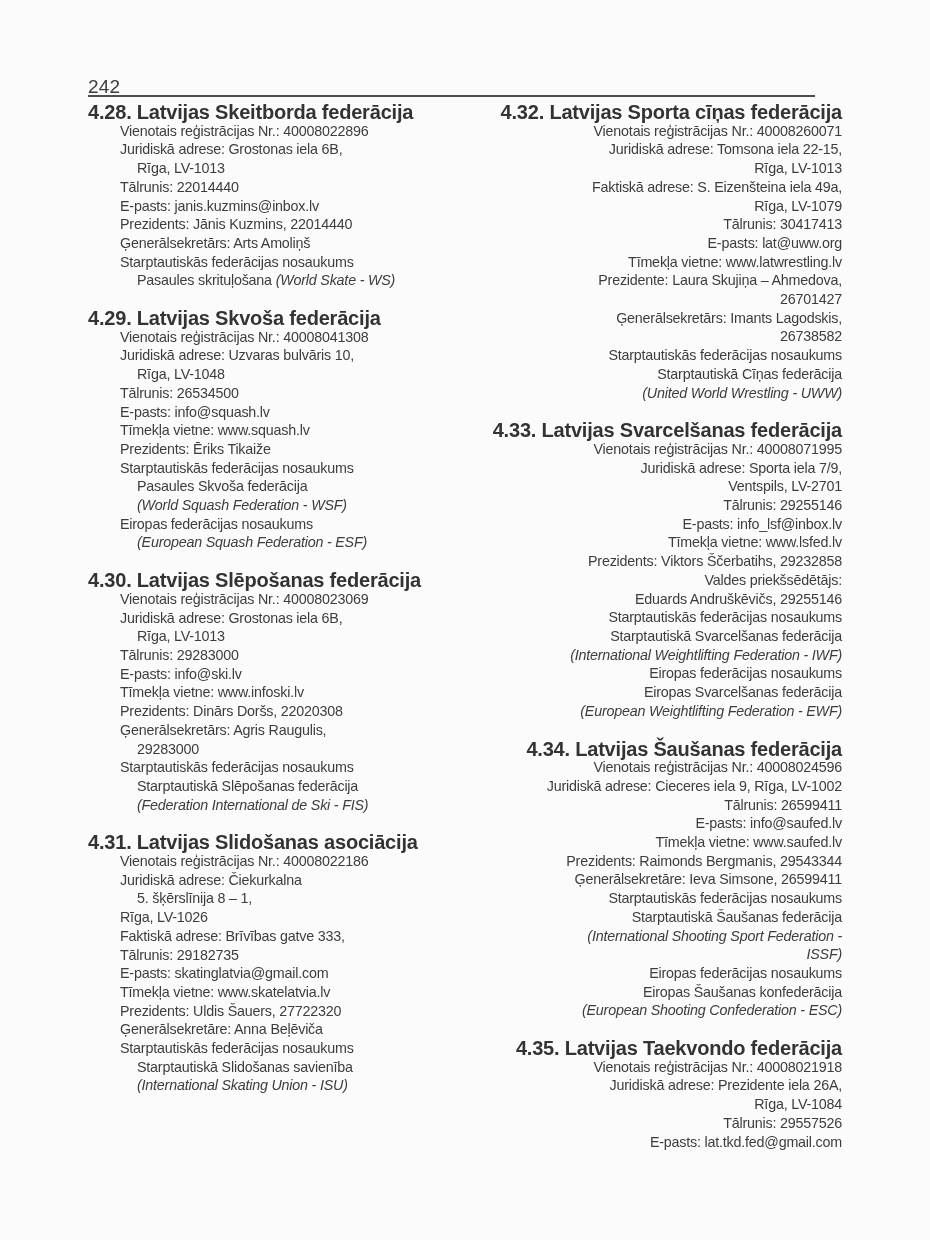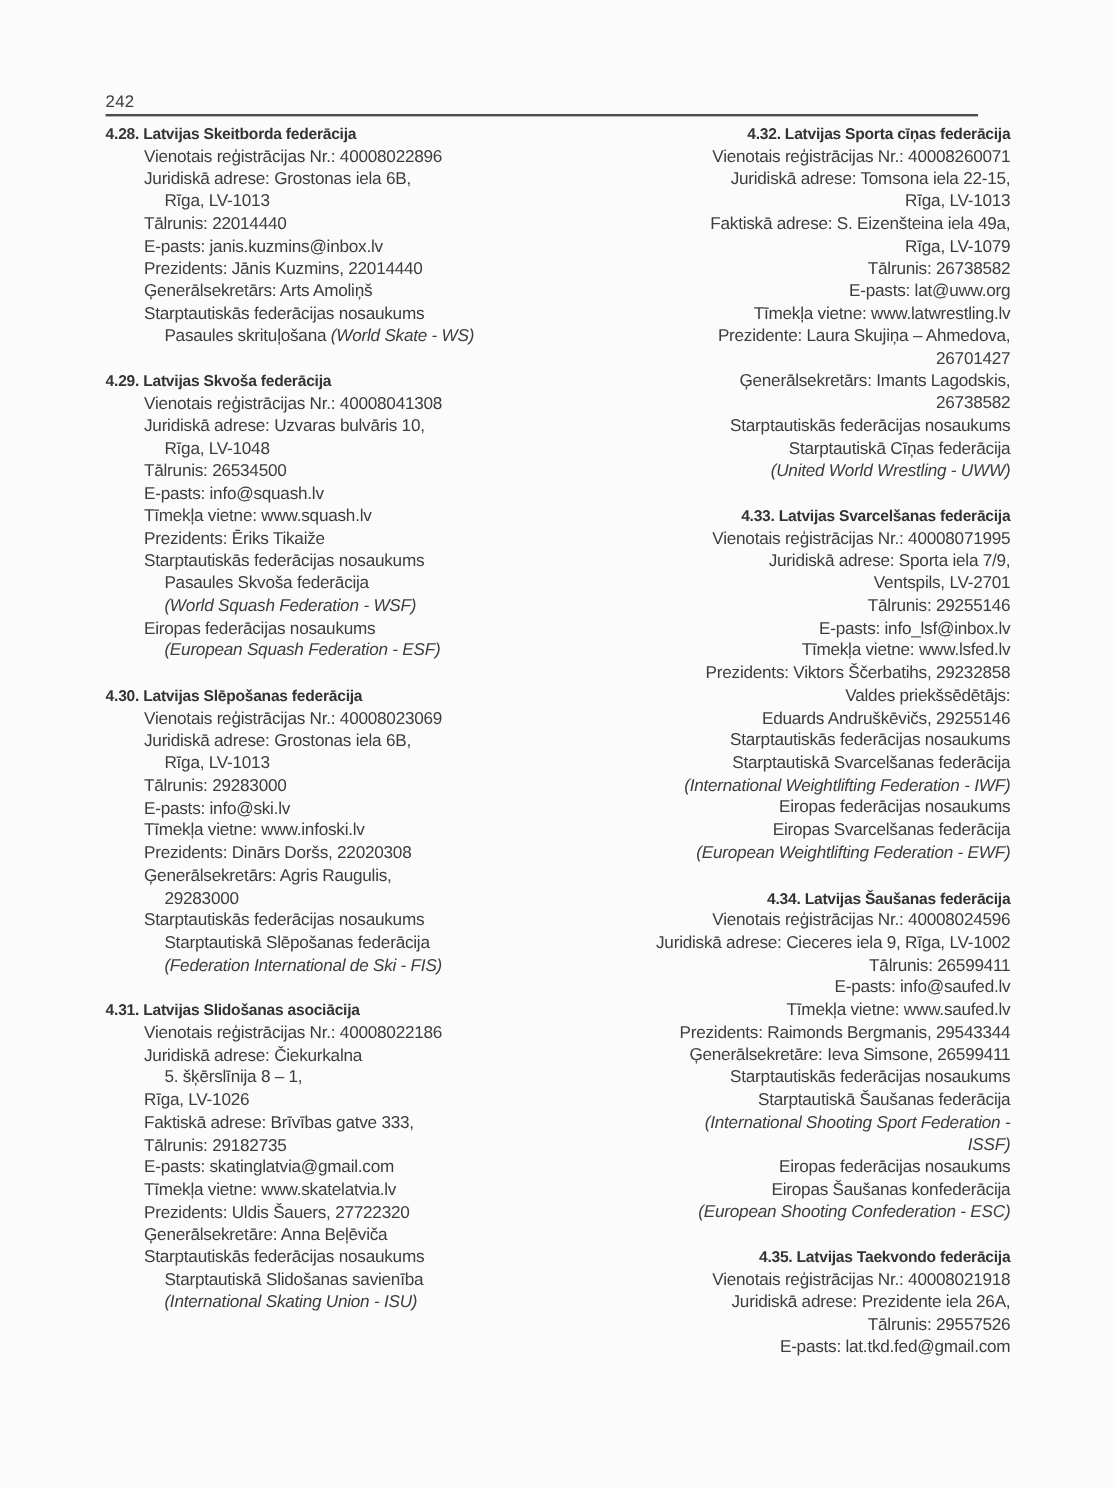--- a/index.html
+++ b/index.html
@@ -13,21 +13,21 @@
     height: 1240px;
     background: #fbfbfb;
     font-family: "Liberation Sans", "DejaVu Sans", sans-serif;
     color: #3d3d3d;
     overflow: hidden;
   }
   .pagenum {
     position: absolute;
     left: 88px;
     top: 76px;
-    font-size: 14px;
+    font-size: 19px;
     letter-spacing: 0.2px;
     color: #3d3d3d;
   }
   .rule {
     position: absolute;
     left: 88px;
     top: 95px;
     width: 727px;
     height: 0;
     border-top: 2px solid #4d4d4d;
@@ -37,21 +37,21 @@
     left: 88px;
     top: 103px;
     display: flex;
   }
   .col-left  { width: 372px; }
   .col-right { width: 382px; text-align: right; }
   .sec { margin: 0 0 19px 0; }
   .sec:last-child { margin-bottom: 0; }
   .sec-title {
     margin: 0;
-    font-size: 13px;
+    font-size: 20px;
     line-height: 18.7px;
     font-weight: 700;
     letter-spacing: -0.2px;
     color: #333333;
     white-space: nowrap;
   }
   .line {
     font-size: 14.3px;
     line-height: 18.7px;
     letter-spacing: -0.2px;
@@ -129,21 +129,21 @@
         </section>
       </div>
     <div class="col col-right">
         <section class="sec">
           <h3 class="sec-title"><span>4.32. </span><span>Latvijas Sporta cīņas federācija</span></h3>
           <div class="line ind1">Vienotais reģistrācijas Nr.: 40008260071</div>
           <div class="line ind1">Juridiskā adrese: Tomsona iela 22-15,</div>
           <div class="line ind2">Rīga, LV-1013</div>
           <div class="line ind1">Faktiskā adrese: S. Eizenšteina iela 49a,</div>
           <div class="line ind2">Rīga, LV-1079</div>
-          <div class="line ind1">Tālrunis: 26738582</div>
+          <div class="line ind1">Tālrunis: 30417413</div>
           <div class="line ind1">E-pasts: lat@uww.org</div>
           <div class="line ind1">Tīmekļa vietne: www.latwrestling.lv</div>
           <div class="line ind1">Prezidente: Laura Skujiņa – Ahmedova,</div>
           <div class="line ind2">26701427</div>
           <div class="line ind1">Ģenerālsekretārs: Imants Lagodskis,</div>
           <div class="line ind2">26738582</div>
           <div class="line ind1">Starptautiskās federācijas nosaukums</div>
           <div class="line ind2">Starptautiskā Cīņas federācija</div>
           <div class="line ind2"><i>(United World Wrestling - UWW)</i></div>
         </section>
@@ -179,18 +179,19 @@
           <div class="line ind2"><i>(International Shooting Sport Federation -</i></div>
           <div class="line ind2"><i>ISSF)</i></div>
           <div class="line ind1">Eiropas federācijas nosaukums</div>
           <div class="line ind2">Eiropas Šaušanas konfederācija</div>
           <div class="line ind2"><i>(European Shooting Confederation - ESC)</i></div>
         </section>
         <section class="sec">
           <h3 class="sec-title"><span>4.35. </span><span>Latvijas Taekvondo federācija</span></h3>
           <div class="line ind1">Vienotais reģistrācijas Nr.: 40008021918</div>
           <div class="line ind1">Juridiskā adrese: Prezidente iela 26A,</div>
+          <div class="line ind2">Rīga, LV-1084</div>
           <div class="line ind1">Tālrunis: 29557526</div>
           <div class="line ind1">E-pasts: lat.tkd.fed@gmail.com</div>
         </section>
       </div>
   </div>
 </div>
 
 </body></html>

